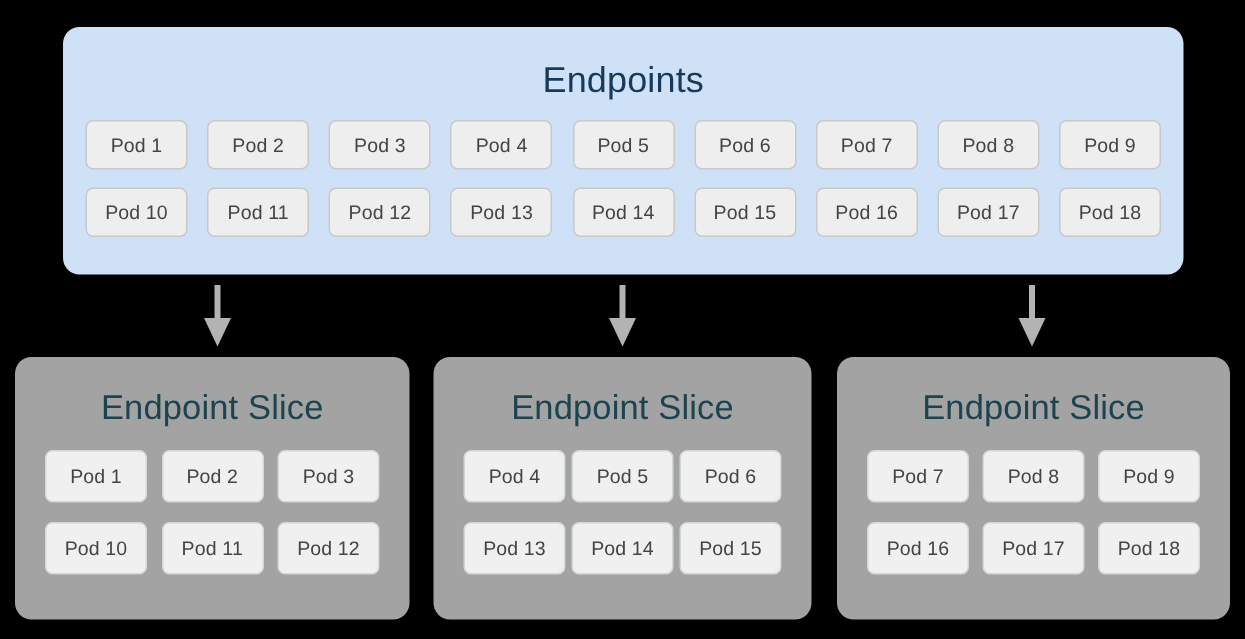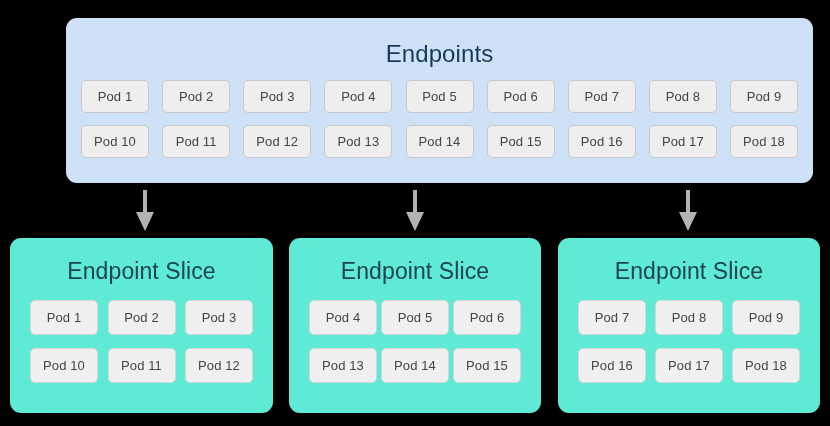--- a/index.html
+++ b/index.html
@@ -25,21 +25,20 @@
   
   .endpoints-panel {
     position: absolute;
     left: 42px;
     top: 18px;
     width: 747px;
     height: 165px;
     background: #cfe1f6;
     border-radius: 11px;
     box-sizing: border-box;
-    margin-left: 24px;
   }
 
   .endpoints-title {
     position: absolute;
     top: 24px;
     left: 0;
     width: 100%;
     text-align: center;
     font-size: 24px;
     font-weight: 400;
@@ -89,21 +88,21 @@
 
   .arrow-1 { left: 132px; }
   .arrow-2 { left: 402px; }
   .arrow-3 { left: 675px; }
 
   
   .slice-panel {
     position: absolute;
     top: 238px;
     height: 175px;
-    background: #5eead4;
+    background: #a3a3a3;
     border-radius: 11px;
     box-sizing: border-box;
   }
 
   .slice-1 { left: 10px;  width: 263px; }
   .slice-2 { left: 289px; width: 252px; }
   .slice-3 { left: 558px; width: 262px; }
 
   .slice-title {
     position: absolute;

